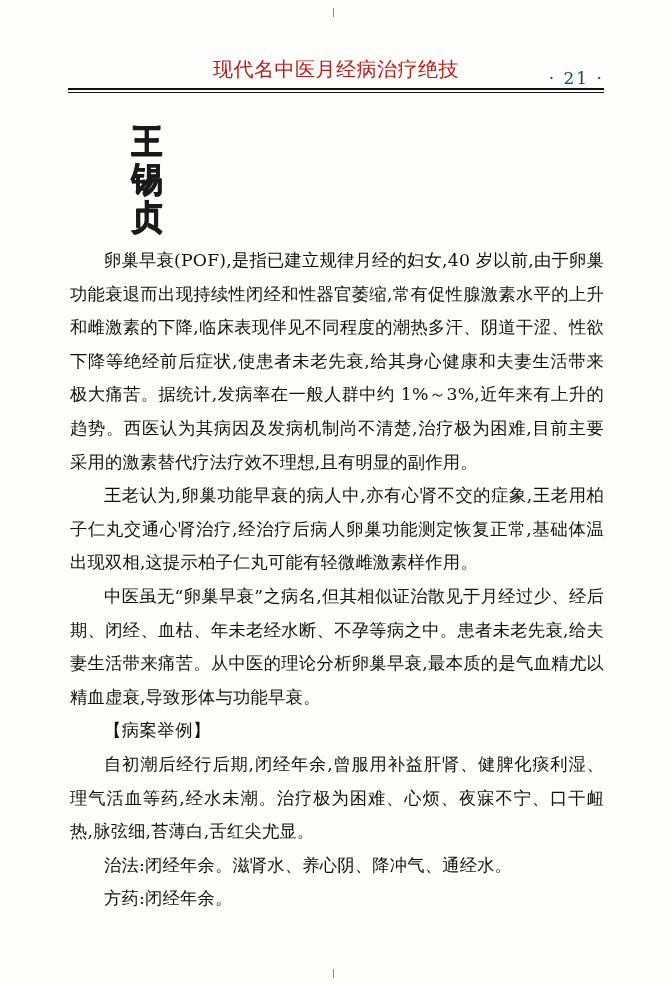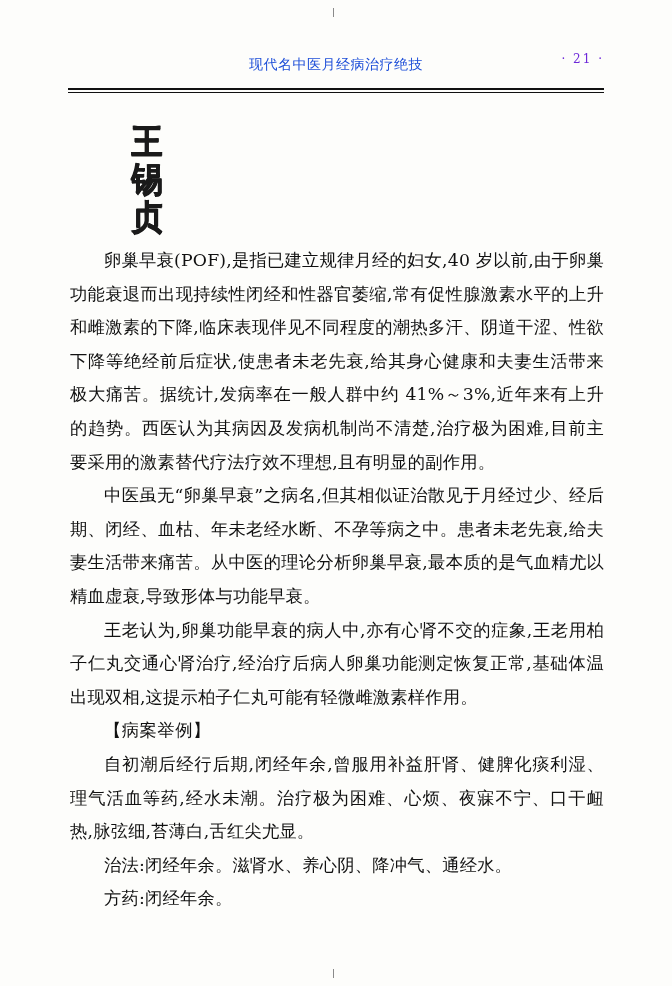--- a/index.html
+++ b/index.html
@@ -32,32 +32,32 @@
     position: absolute;
     left: 68px;
     top: 56px;
     width: 536px;
     display: flex;
     align-items: flex-end;
     justify-content: center;
   }
   .header-title {
     font-family: Liberation Sans, sans-serif;
-    font-size: 14px;
+    font-size: 20px;
     letter-spacing: 0.5px;
-    color: #1d4ed8;
+    color: #b91c1c;
     white-space: nowrap;
   }
   .page-number {
     position: absolute;
     right: 68px;
-    top: 52px;
-    font-size: 12px;
+    top: 68px;
+    font-size: 17px;
     letter-spacing: 2px;
-    color: #6d28d9;
+    color: #0c4a6e;
     white-space: nowrap;
   }
   .rule {
     position: absolute;
     left: 68px;
     top: 88px;
     width: 536px;
     height: 0;
     border-top: 2.6px solid #111;
     border-bottom: 1px solid #111;
@@ -140,23 +140,23 @@
   <div class="rule"></div>
 
   <div class="seal">
     <span>王</span>
     <span>锡</span>
     <span>贞</span>
   </div>
 
 
   <div class="body-col">
-    <p class="para">卵巢早衰(POF),是指已建立规律月经的妇女,40 岁以前,由于卵巢功能衰退而出现持续性闭经和性器官萎缩,常有促性腺激素水平的上升和雌激素的下降,临床表现伴见不同程度的潮热多汗、阴道干涩、性欲下降等绝经前后症状,使患者未老先衰,给其身心健康和夫妻生活带来极大痛苦。据统计,发病率在一般人群中约 41%～3%,近年来有上升的趋势。西医认为其病因及发病机制尚不清楚,治疗极为困难,目前主要采用的激素替代疗法疗效不理想,且有明显的副作用。</p>
+    <p class="para">卵巢早衰(POF),是指已建立规律月经的妇女,40 岁以前,由于卵巢功能衰退而出现持续性闭经和性器官萎缩,常有促性腺激素水平的上升和雌激素的下降,临床表现伴见不同程度的潮热多汗、阴道干涩、性欲下降等绝经前后症状,使患者未老先衰,给其身心健康和夫妻生活带来极大痛苦。据统计,发病率在一般人群中约 1%～3%,近年来有上升的趋势。西医认为其病因及发病机制尚不清楚,治疗极为困难,目前主要采用的激素替代疗法疗效不理想,且有明显的副作用。</p>
+    <p class="para">王老认为,卵巢功能早衰的病人中,亦有心肾不交的症象,王老用柏子仁丸交通心肾治疗,经治疗后病人卵巢功能测定恢复正常,基础体温出现双相,这提示柏子仁丸可能有轻微雌激素样作用。</p>
     <p class="para">中医虽无“卵巢早衰”之病名,但其相似证治散见于月经过少、经后期、闭经、血枯、年未老经水断、不孕等病之中。患者未老先衰,给夫妻生活带来痛苦。从中医的理论分析卵巢早衰,最本质的是气血精尤以精血虚衰,导致形体与功能早衰。</p>
-    <p class="para">王老认为,卵巢功能早衰的病人中,亦有心肾不交的症象,王老用柏子仁丸交通心肾治疗,经治疗后病人卵巢功能测定恢复正常,基础体温出现双相,这提示柏子仁丸可能有轻微雌激素样作用。</p>
     <p class="para bracket-head">【病案举例】</p>
     <p class="para">自初潮后经行后期,闭经年余,曾服用补益肝肾、健脾化痰利湿、理气活血等药,经水未潮。治疗极为困难、心烦、夜寐不宁、口干衄热,脉弦细,苔薄白,舌红尖尤显。</p>
     <p class="para">治法:闭经年余。滋肾水、养心阴、降冲气、通经水。</p>
     <p class="para">方药:闭经年余。</p>
   </div>
 
   <div class="bottom-tick"></div>
 </div>
 
 </body></html>

